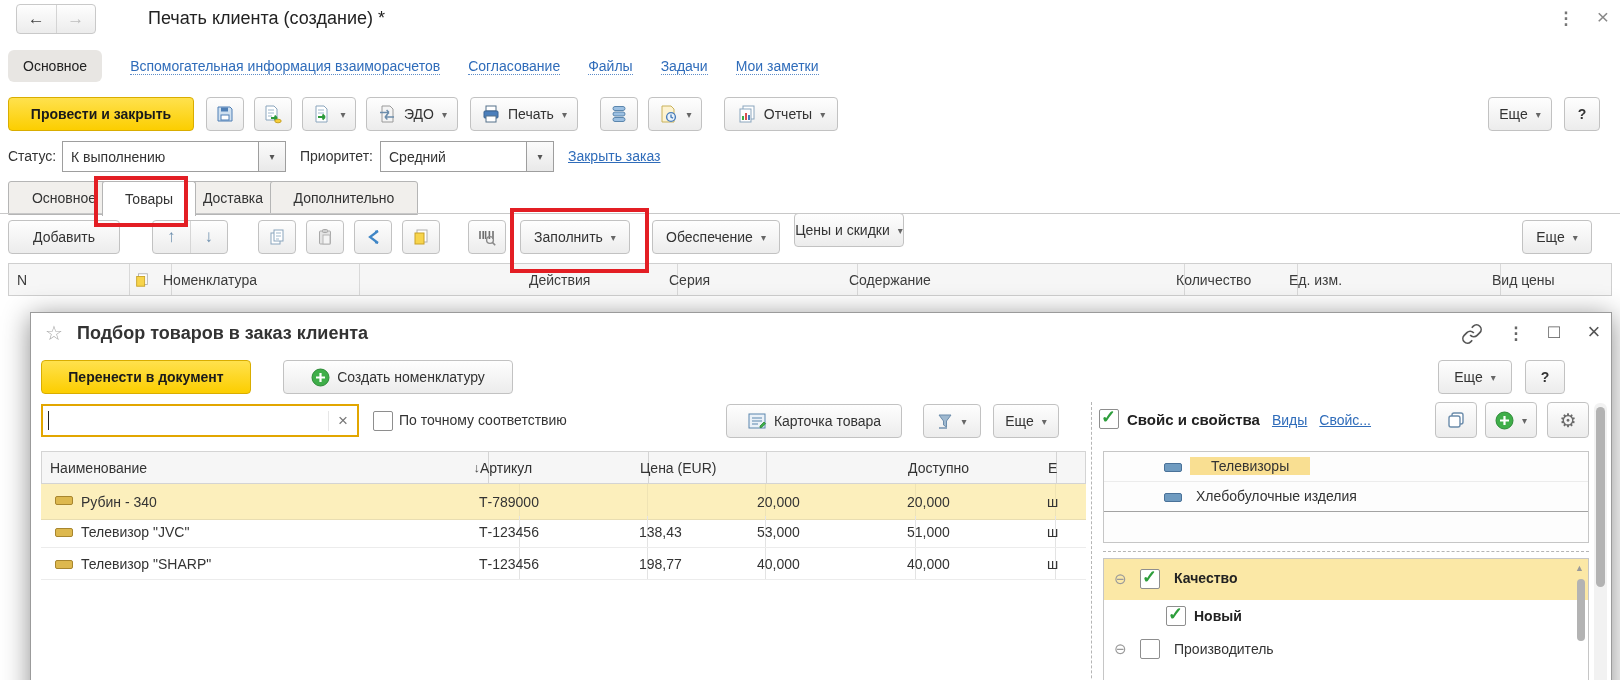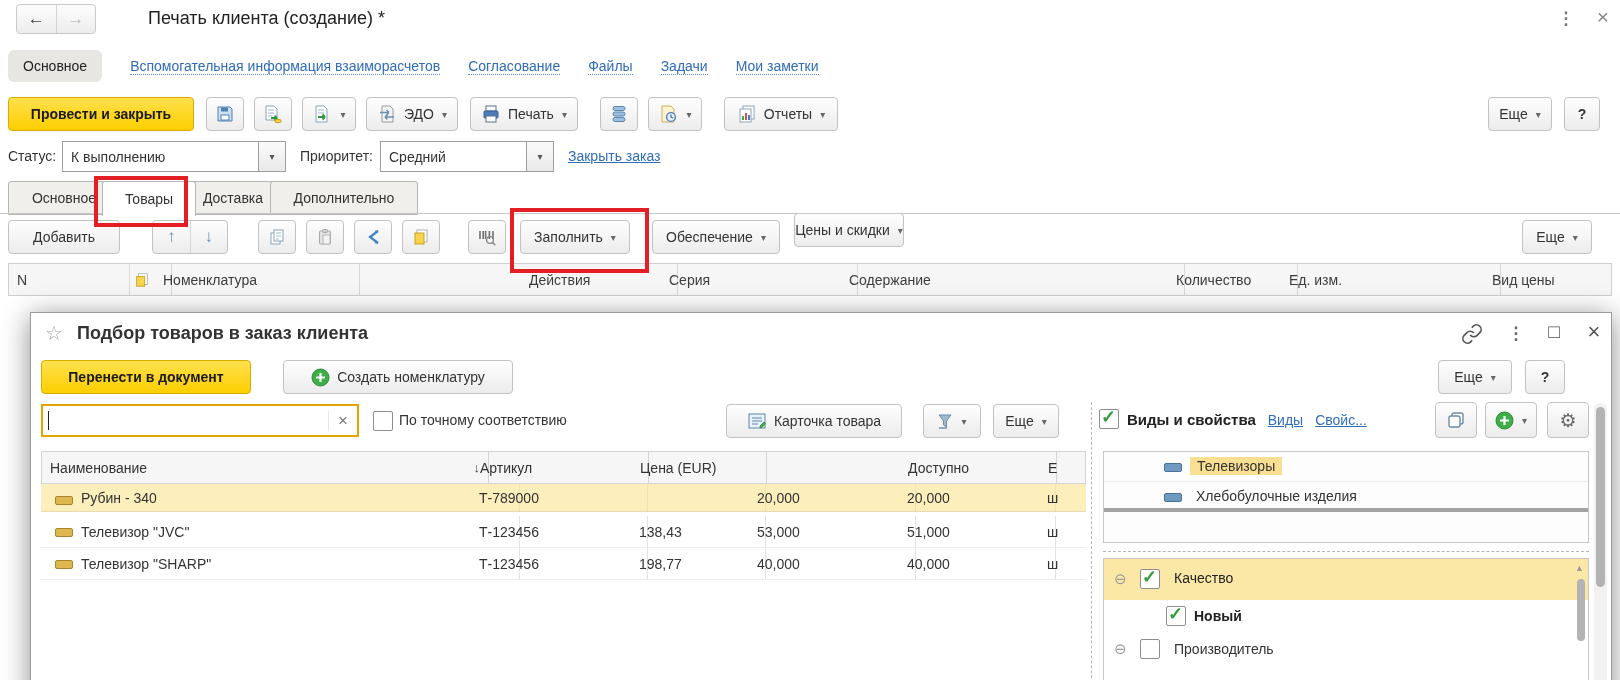--- a/index.html
+++ b/index.html
@@ -369,21 +369,21 @@
   </div>
   <div class="btn" style="left:962px;top:91px;width:66px">
     <span>Еще</span>
     <span class="dd">▾</span>
   </div>
 
   <span class="cb" style="left:1068px;top:96px">
       <span class="cb-glyph">✓</span>
     </span>
   <div class="abs" style="left:1096px;top:98px;display:flex;gap:12px;align-items:center;white-space:nowrap">
-    <span style="font-weight:bold;font-size:15px;color:#222">Виды и свойства</span>
+    <span style="font-weight:bold;font-size:15px;color:#222">Свойс и свойства</span>
     <span class="link">Виды</span>
     <span class="link">Свойс...</span>
   </div>
   <div class="btn" style="left:1404px;top:89px;width:42px;height:36px;padding:0">
     <span class="icon">
         <svg width="20" height="20" viewBox="0 0 20 20">
           <rect x="6" y="3" width="11" height="11" rx="2" fill="#fff" stroke="#6b8cab" stroke-width="1.4"></rect>
           <rect x="3" y="6" width="11" height="11" rx="2" fill="#fff" stroke="#6b8cab" stroke-width="1.4"></rect>
         </svg>
       </span>
@@ -415,21 +415,21 @@
         <span>Цена (EUR)</span>
       </div>
     <div class="dlg-col" style="left:858px;width:140px;border-color:#d4d4d4">
         <span>Доступно</span>
       </div>
     <div class="dlg-col" style="left:998px;width:47px;border-right:none">
         <span>Е</span>
       </div>
   </div>
 
-  <div class="abs" style="left:10px;top:171px;width:1045px;height:28px;background:#fcefbc;border-bottom:1px solid #e8ddb2;overflow:hidden;cursor:pointer">
+  <div class="abs" style="left:10px;top:171px;width:1045px;height:36px;background:#fcefbc;border-bottom:1px solid #e8ddb2;overflow:hidden;cursor:pointer">
     <span class="dash-ico tan" style="left:14px;top:12px"></span>
     <div class="dlg-col" style="left:0;width:430px;padding-left:40px;border-color:#efe3b4">
         <span>Рубин - 340</span>
       </div>
     <div class="dlg-col" style="left:430px;width:160px;border-color:#efe3b4">
         <span>Т-789000</span>
       </div>
     <div class="dlg-col num" style="left:590px;width:118px;border-color:#efe3b4">
         <span></span>
       </div>
@@ -484,37 +484,37 @@
         <span>40,000</span>
       </div>
     <div class="dlg-col" style="left:998px;width:47px;border-right:none">
         <span>ш</span>
       </div>
   </div>
 
   <div class="abs" style="left:1072px;top:138px;width:486px;height:92px;border:1px solid #c6c6c6;background:#fdfdfd">
     <div class="abs" style="left:0;top:0;width:100%;height:30px;border-bottom:1px solid #ececec;cursor:pointer">
       <span class="dash-ico" style="left:60px;top:11px"></span>
-      <span style="position:absolute;left:86px;top:5px;background:#f9df92;padding:1px 7px">Телевизоры</span>
-    </div>
-    <div class="abs" style="left:0;top:30px;width:100%;height:30px;border-bottom:4px solid #a3a3a3;cursor:pointer">
+      <span style="position:absolute;left:86px;top:5px;background:#f9df92;padding:1px 21px">Телевизоры</span>
+    </div>
+    <div class="abs" style="left:0;top:30px;width:100%;height:30px;border-bottom:1px solid #a3a3a3;cursor:pointer">
       <span class="dash-ico" style="left:60px;top:11px"></span>
       <span style="position:absolute;left:92px;top:6px">Хлебобулочные изделия</span>
     </div>
   </div>
 
   <div class="abs" style="left:1072px;top:238px;width:486px;height:0;border-top:1px dashed #b5b5b5"></div>
 
   <div class="abs" style="left:1072px;top:245px;width:486px;height:174px;border:1px solid #c6c6c6;background:#fff;overflow:hidden">
     <div class="abs" style="left:0;top:0;width:100%;height:41px;background:#fbe8a6;cursor:pointer">
       <span style="position:absolute;left:10px;top:11px;color:#9a9a9a;font-size:15px">⊖</span>
       <span class="cb" style="left:36px;top:10px">
           <span class="cb-glyph">✓</span>
         </span>
-      <span style="position:absolute;left:70px;top:11px;font-weight:normal;color:#222">Качество</span>
+      <span style="position:absolute;left:70px;top:11px;font-weight:bold;color:#222">Качество</span>
     </div>
     <div class="abs" style="left:0;top:41px;width:100%;height:32px;cursor:pointer">
       <span class="cb" style="left:62px;top:6px">
           <span class="cb-glyph">✓</span>
         </span>
       <span style="position:absolute;left:90px;top:8px;font-weight:bold;color:#222">Новый</span>
     </div>
     <div class="abs" style="left:0;top:73px;width:100%;height:33px;cursor:pointer">
       <span style="position:absolute;left:10px;top:8px;color:#9a9a9a;font-size:15px">⊖</span>
       <span class="cb" style="left:36px;top:7px"></span>

